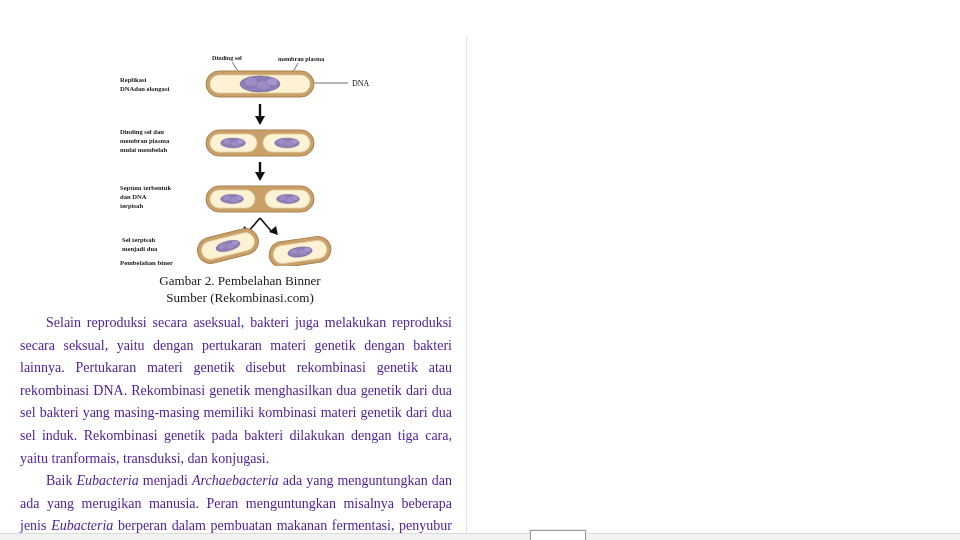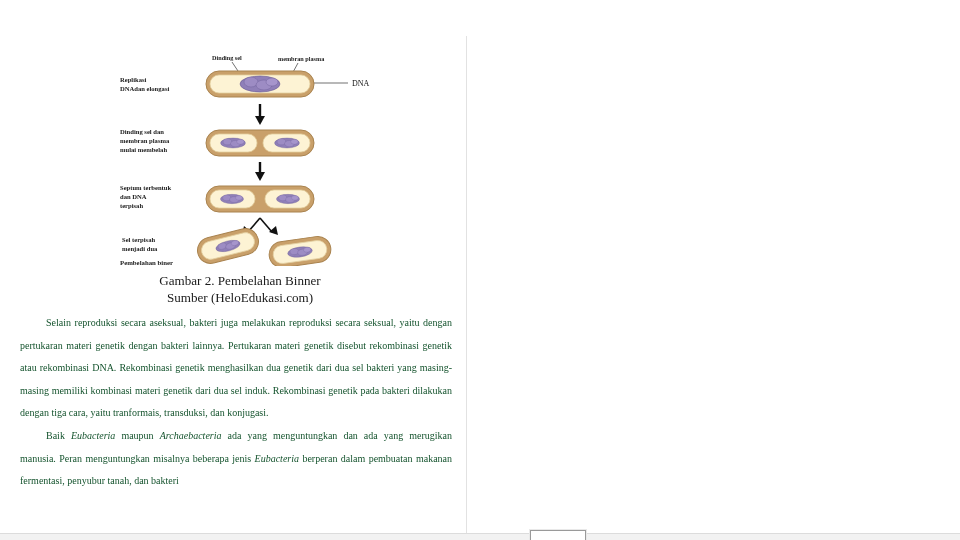--- a/index.html
+++ b/index.html
@@ -22,23 +22,23 @@
   .page-left  { left: 0;   width: 466px; }
   .page-right { left: 467px; width: 493px; }
   .page-divider {
     position: absolute; left: 466px; top: 0; width: 1px; height: 497px;
     background: #e2e2e2;
   }
 
   
   .body-text {
     font-family: "Liberation Serif", serif;
-    font-size: 10px;
+    font-size: 14px;
     line-height: 22.6px;
-    color: #14532d;
+    color: #4c1d95;
     text-align: justify;
     text-justify: inter-word;
   }
   .indent { text-indent: 26px; }
   i { }
 
   
   .figure-block {
     position: absolute; left: 120px; top: 14px; width: 280px; height: 216px;
   }
@@ -227,26 +227,26 @@
             </g>
           </g>
           <text x="2" y="192" font-family="Liberation Serif, serif" font-size="6.6" font-weight="bold" fill="#222">Sel terpisah</text>
           <text x="2" y="201" font-family="Liberation Serif, serif" font-size="6.6" font-weight="bold" fill="#222">menjadi dua</text>
           <text x="0" y="215" font-family="Liberation Serif, serif" font-size="6.8" font-weight="bold" fill="#222">Pembelahan biner</text>
         </svg>
       </div>
 
       <div class="fig-caption">
         <div>Gambar 2. Pembelahan Binner</div>
-        <div>Sumber (HeloEdukasi.com)</div>
+        <div>Sumber (Rekombinasi.com)</div>
       </div>
 
       <div class="left-body">
         <p class="body-text indent">Selain reproduksi secara aseksual, bakteri juga melakukan reproduksi secara seksual, yaitu dengan pertukaran materi genetik dengan bakteri lainnya. Pertukaran materi genetik disebut rekombinasi genetik atau rekombinasi DNA. Rekombinasi genetik menghasilkan dua genetik dari dua sel bakteri yang masing-masing memiliki kombinasi materi genetik dari dua sel induk. Rekombinasi genetik pada bakteri dilakukan dengan tiga cara, yaitu tranformais, transduksi, dan konjugasi.</p>
-        <p class="body-text indent"><span>Baik </span><i>Eubacteria</i><span> maupun </span><i>Archaebacteria</i><span> ada yang menguntungkan dan ada yang merugikan manusia.  Peran menguntungkan misalnya beberapa jenis </span><i>Eubacteria</i><span> berperan dalam pembuatan makanan fermentasi, penyubur tanah, dan bakteri</span></p>
+        <p class="body-text indent"><span>Baik </span><i>Eubacteria</i><span> menjadi </span><i>Archaebacteria</i><span> ada yang menguntungkan dan ada yang merugikan manusia.  Peran menguntungkan misalnya beberapa jenis </span><i>Eubacteria</i><span> berperan dalam pembuatan makanan fermentasi, penyubur tanah, dan bakteri</span></p>
       </div>
     </div>
 
     <div class="page-divider"></div>
 
     <div class="page page-right">
 
       
 
       

